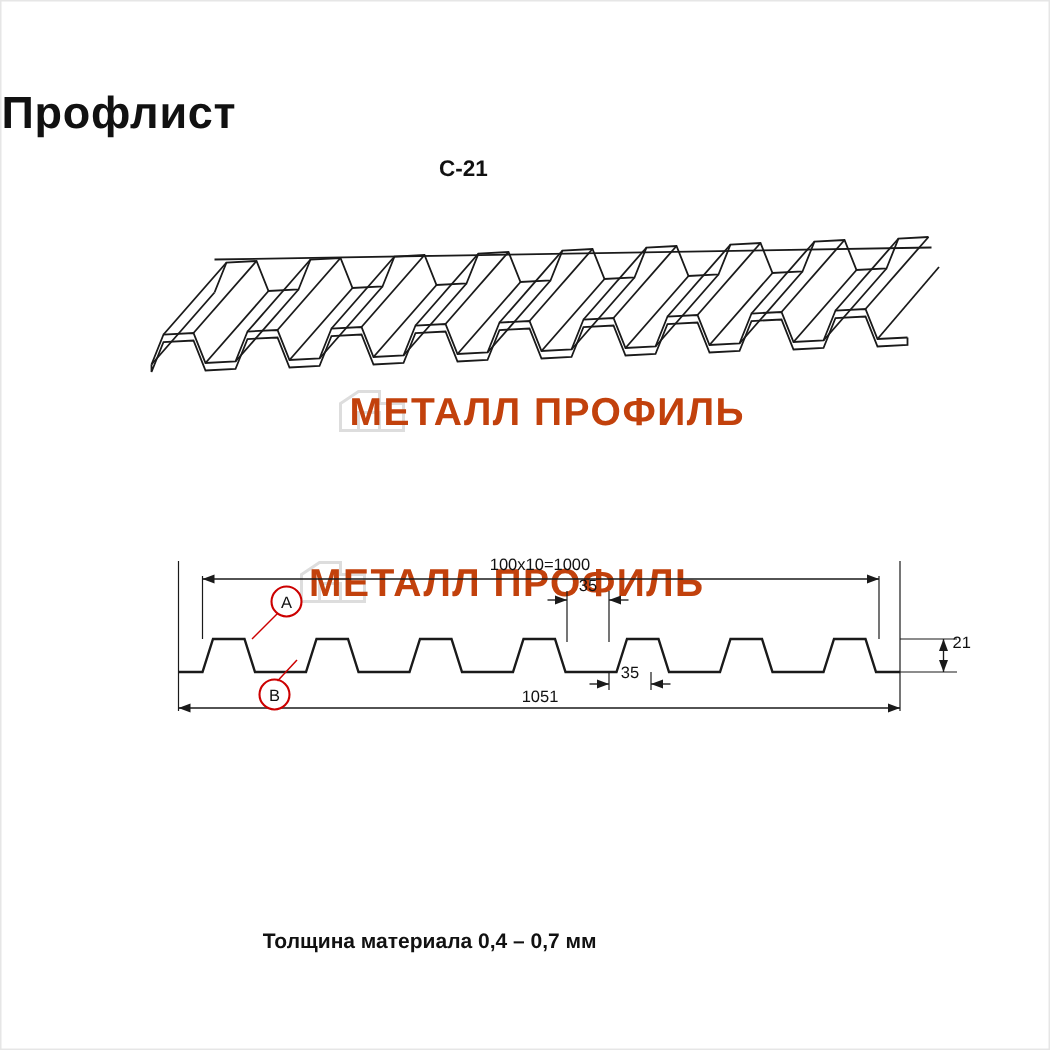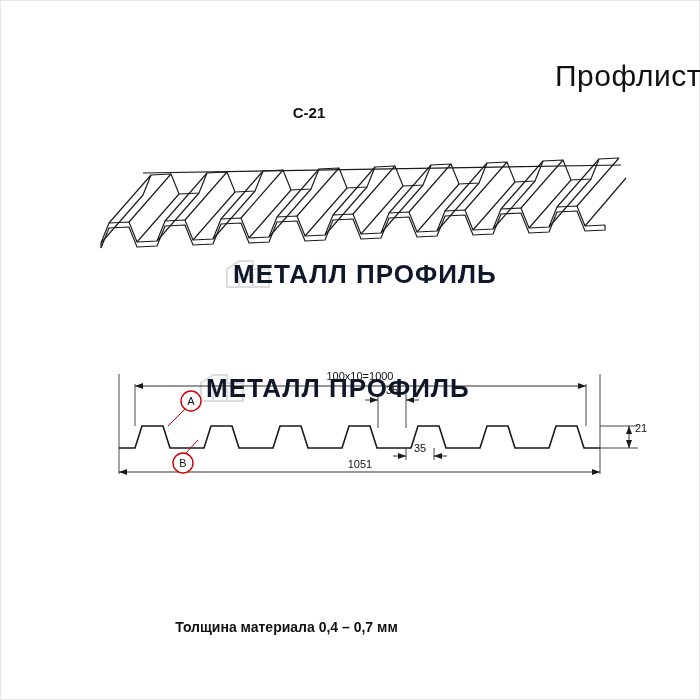--- a/index.html
+++ b/index.html
@@ -20,23 +20,23 @@
     width: 700px;
     height: 700px;
     box-sizing: border-box;
     border: 1px solid #e6e6e6;
   }
   .title {
     position: absolute;
     top: 58px;
     left: 0;
     width: 700px;
-    text-align: right;
+    text-align: left;
     font-size: 30px;
-    font-weight: normal;
+    font-weight: bold;
     letter-spacing: 0.5px;
     color: #111111;
   }
   .subtitle {
     position: absolute;
     top: 103px;
     left: 0;
     width: 616px;
     text-align: center;
     font-size: 15px;
@@ -64,21 +64,21 @@
     position: absolute;
     top: 355px;
     left: 72px;
     width: 590px;
     height: 140px;
   }
   .wm {
     position: absolute;
     pointer-events: none;
     user-select: none;
-    color: #0f172a;
+    color: #c2410c;
     font-size: 26px;
     font-weight: bold;
     letter-spacing: 1px;
     white-space: nowrap;
   }
   .wm-1 {
     top: 258px;
     left: 232px;
   }
   .wm-2 {

